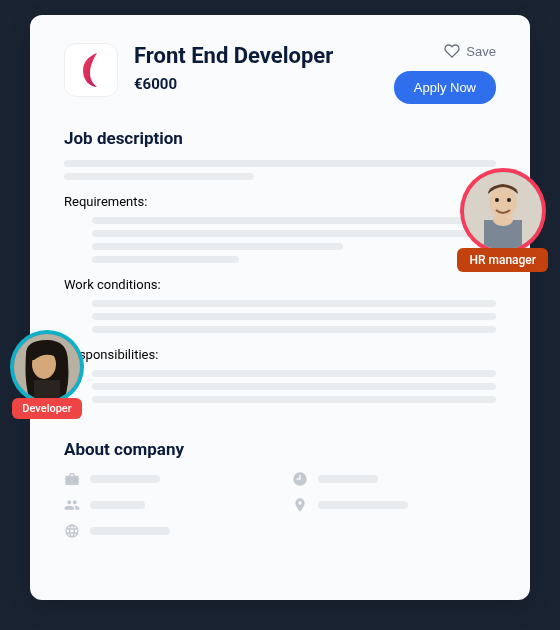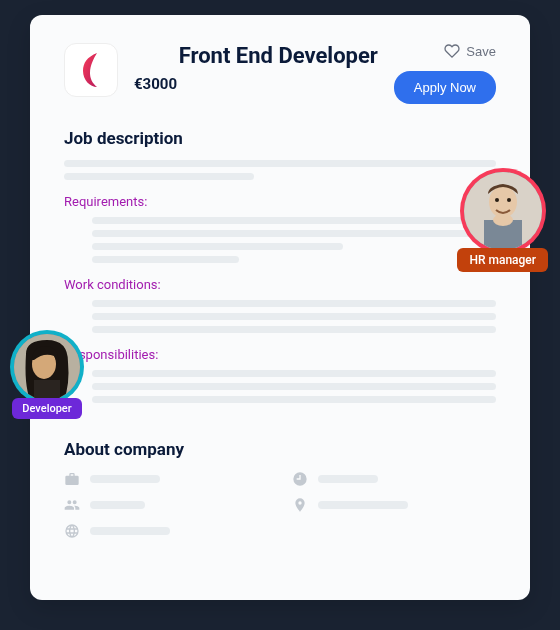--- a/index.html
+++ b/index.html
@@ -37,21 +37,20 @@
   justify-content: center;
   flex-shrink: 0;
 }
 .logo svg { width: 28px; height: 34px; }
 .title-block { flex: 1; }
 .job-title {
   font-size: 22px;
   font-weight: 700;
   color: #0b1b3a;
   line-height: 1.2;
-  text-align: right;
 }
 .company {
   font-size: 13px;
   color: #2f6fed;
   margin-top: 2px;
 }
 .salary {
   font-size: 15px;
   font-weight: 700;
   color: #0b1b3a;
@@ -90,21 +89,21 @@
   cursor: pointer;
 }
 .section-title {
   font-size: 17px;
   font-weight: 700;
   color: #0b1b3a;
   margin-bottom: 12px;
 }
 .subsection {
   font-size: 13px;
-  color: #a21caf;
+  color: #000000;
   margin: 14px 0 8px 0;
 }
 .placeholder {
   background: #e8ecef;
   height: 7px;
   border-radius: 4px;
   margin-bottom: 6px;
 }
 .placeholder.indent {
   margin-left: 28px;
@@ -159,41 +158,41 @@
   margin-top: -6px;
   white-space: nowrap;
 }
 .hr-bubble { top: 168px; right: 12px; }
 .hr-bubble .avatar-ring { background: #f73b5a; }
 .hr-bubble .avatar-img { width: 78px; height: 78px; }
 .hr-bubble .avatar-badge { background: #c2410c; }
 .dev-bubble { top: 330px; left: 10px; }
 .dev-bubble .avatar-ring { background: #11b0c8; }
 .dev-bubble .avatar-img { width: 66px; height: 66px; }
-.dev-bubble .avatar-badge { background: #6d28d9; font-size: 11px; padding: 4px 10px; }
+.dev-bubble .avatar-badge { background: #ef4444; font-size: 11px; padding: 4px 10px; }
 </style>
 </head>
 <body>
 
 <div class="card">
   <div class="header">
     <div class="logo">
       <svg viewBox="0 0 28 34">
         <defs>
           <linearGradient id="lg" x1="0" y1="0" x2="1" y2="1">
             <stop offset="0%" stop-color="#f73b5a"></stop>
             <stop offset="100%" stop-color="#b91d5b"></stop>
           </linearGradient>
         </defs>
         <path d="M20 0 C10 4 6 10 6 18 C6 27 13 34 20 34 C15 30 13 25 13 20 C13 12 17 5 20 0 Z" fill="url(#lg)"></path>
       </svg>
     </div>
     <div class="title-block">
       <div class="job-title">Front End Developer</div>
-      <div class="salary">€3000</div>
+      <div class="salary">€6000</div>
     </div>
     <div class="actions">
       <button class="save-btn">
         <svg class="heart-icon" viewBox="0 0 24 24" fill="none" stroke="#6b7280" stroke-width="2">
           <path d="M20.84 4.61a5.5 5.5 0 0 0-7.78 0L12 5.67l-1.06-1.06a5.5 5.5 0 0 0-7.78 7.78l1.06 1.06L12 21.23l7.78-7.78 1.06-1.06a5.5 5.5 0 0 0 0-7.78z"></path>
         </svg>
         <span>Save</span>
       </button>
       <button class="apply-btn">Apply Now</button>
     </div>

